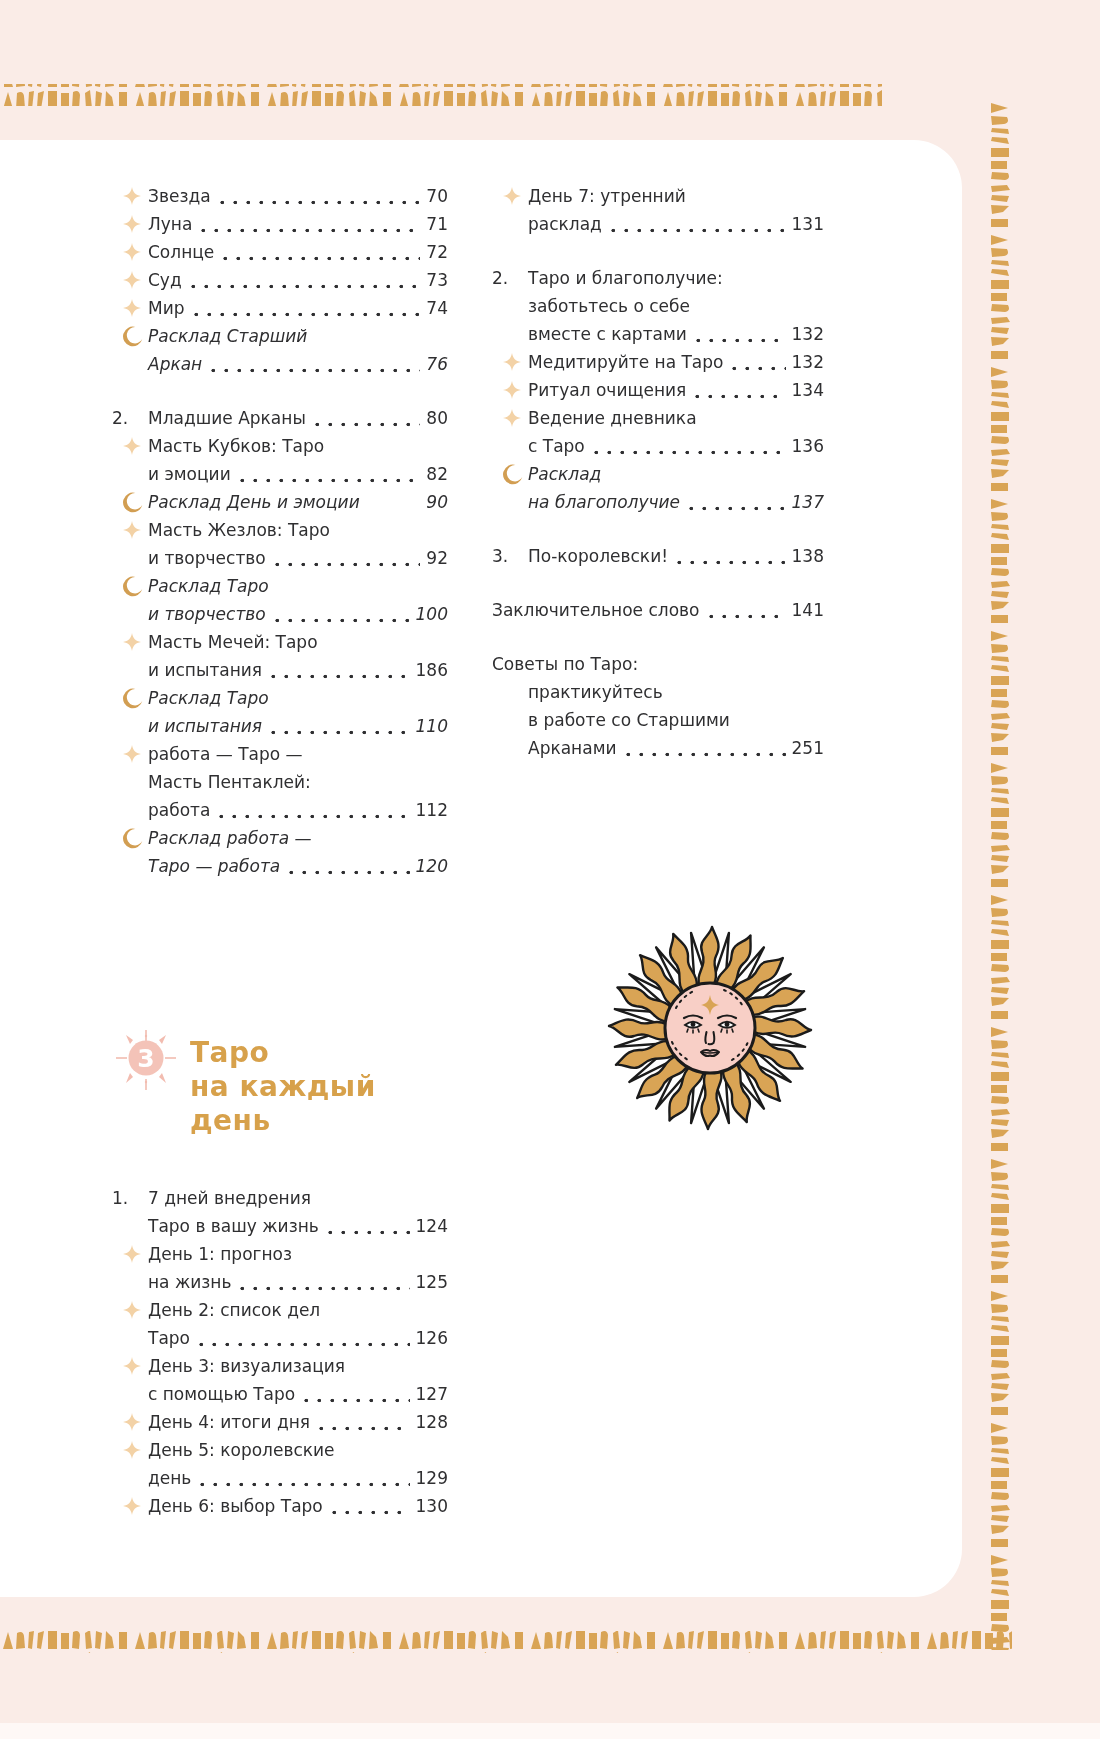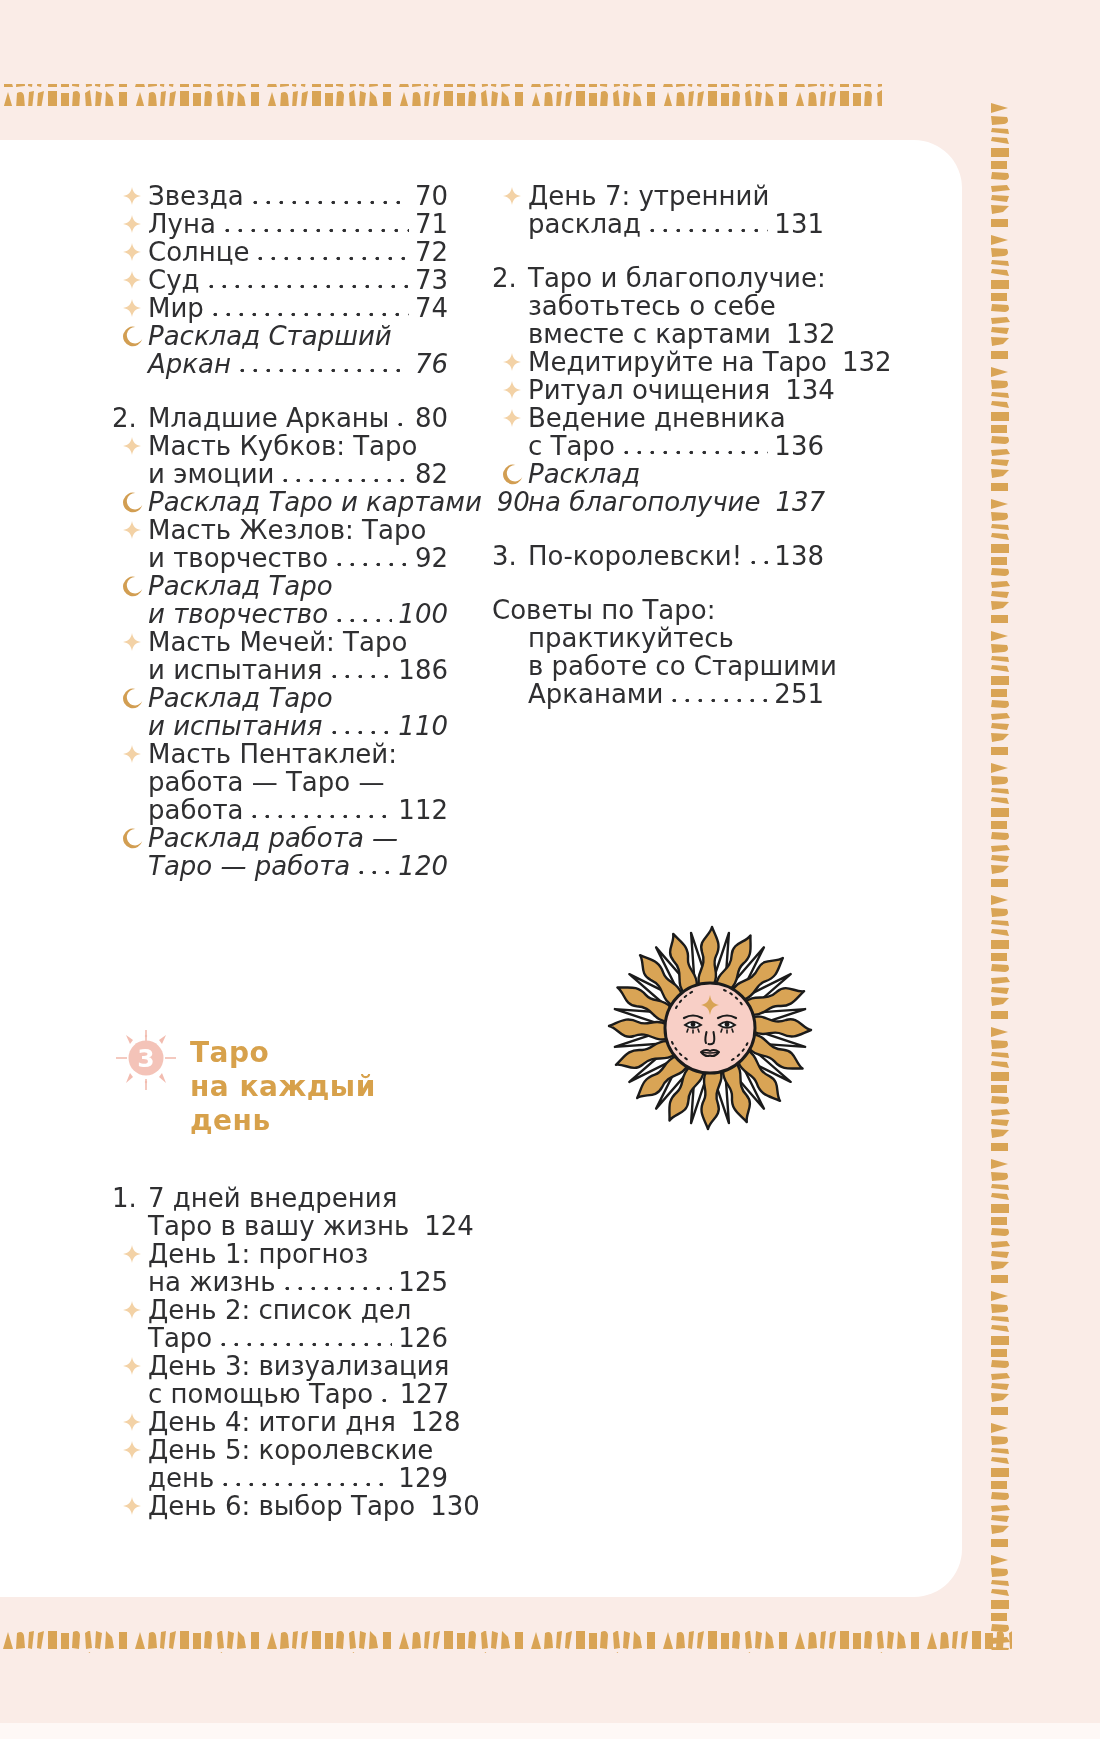--- a/index.html
+++ b/index.html
@@ -14,21 +14,21 @@
     background:#FFFFFF;border-radius:48px;
   }
   .bottom-strip{
     position:absolute;left:0;bottom:0;width:1100px;height:16px;background:#FEF8F6;
   }
   .border-deco{position:absolute;left:0;top:0;pointer-events:none;}
   
   .col{position:absolute;top:182px;}
   .col.left{left:112px;width:336px;}
   .col.right{left:492px;width:332px;}
-  .entry{display:grid;grid-template-columns:36px 1fr;font-size:26px;line-height:28px;}
+  .entry{display:grid;grid-template-columns:36px 1fr;font-size:17px;line-height:28px;}
   .entry.gap{margin-top:26px;}
   .entry.flush{display:block;}
   .entry.italic .content, .entry.italic .pg{font-style:italic;}
   .icon-cell{padding-top:4px;}
   .icon-cell svg{display:block;margin-left:10px;}
   .icon-cell.numcell{padding-top:0;}
   .line{display:flex;align-items:baseline;flex-wrap:nowrap;}
   .line .txt{white-space:pre;flex:0 0 auto;}
   .line .leader{
     flex:1 1 0;min-width:0;height:5px;align-self:flex-end;
@@ -195,21 +195,21 @@
         </div>
       </div>
       <div class="entry italic">
         <div class="icon-cell">
           <svg width="21" height="21" viewBox="0 0 21 21">
             <path d="M13.5 1 A9.8 9.8 0 1 0 20.3 13 A8.2 8.2 0 1 1 13.5 1 Z" fill="#D29E52"></path>
           </svg>
         </div>
         <div class="content">
           <div class="line">
-            <span class="txt">Расклад Таро и картами</span>
+            <span class="txt">Расклад День и эмоции</span>
             <span class="leader none"></span>
             <span class="pg">90</span>
           </div>
         </div>
       </div>
       <div class="entry">
         <div class="icon-cell">
           <svg width="20" height="20" viewBox="0 0 20 20">
             <path d="M10 1 C11 6.5 13.5 9 19 10 C13.5 11 11 13.5 10 19 C9 13.5 6.5 11 1 10 C6.5 9 9 6.5 10 1 Z" fill="#F3D2A6"></path>
           </svg>
@@ -277,24 +277,24 @@
         </div>
       </div>
       <div class="entry">
         <div class="icon-cell">
           <svg width="20" height="20" viewBox="0 0 20 20">
             <path d="M10 1 C11 6.5 13.5 9 19 10 C13.5 11 11 13.5 10 19 C9 13.5 6.5 11 1 10 C6.5 9 9 6.5 10 1 Z" fill="#F3D2A6"></path>
           </svg>
         </div>
         <div class="content">
           <div class="line">
+            <span class="txt">работа — Таро —</span>
+          </div>
+          <div class="line">
             <span class="txt">Масть Пентаклей:</span>
-          </div>
-          <div class="line">
-            <span class="txt">работа — Таро —</span>
           </div>
           <div class="line">
             <span class="txt">работа</span>
             <span class="leader"></span>
             <span class="pg">112</span>
           </div>
         </div>
       </div>
       <div class="entry italic">
         <div class="icon-cell">
@@ -548,20 +548,29 @@
           </div>
         </div>
       </div>
       <div class="entry gap">
         <div class="icon-cell numcell">3.</div>
         <div class="content">
           <div class="line">
             <span class="txt">По-королевски!</span>
             <span class="leader"></span>
             <span class="pg">138</span>
+          </div>
+        </div>
+      </div>
+      <div class="entry gap flush">
+        <div class="content">
+          <div class="line">
+            <span class="txt">Заключительное слово</span>
+            <span class="leader"></span>
+            <span class="pg">141</span>
           </div>
         </div>
       </div>
       <div class="entry gap flush">
         <div class="content">
           <div class="line">
             <span class="txt">Советы по Таро:</span>
           </div>
           <div class="line indent">
             <span class="txt">практикуйтесь</span>

